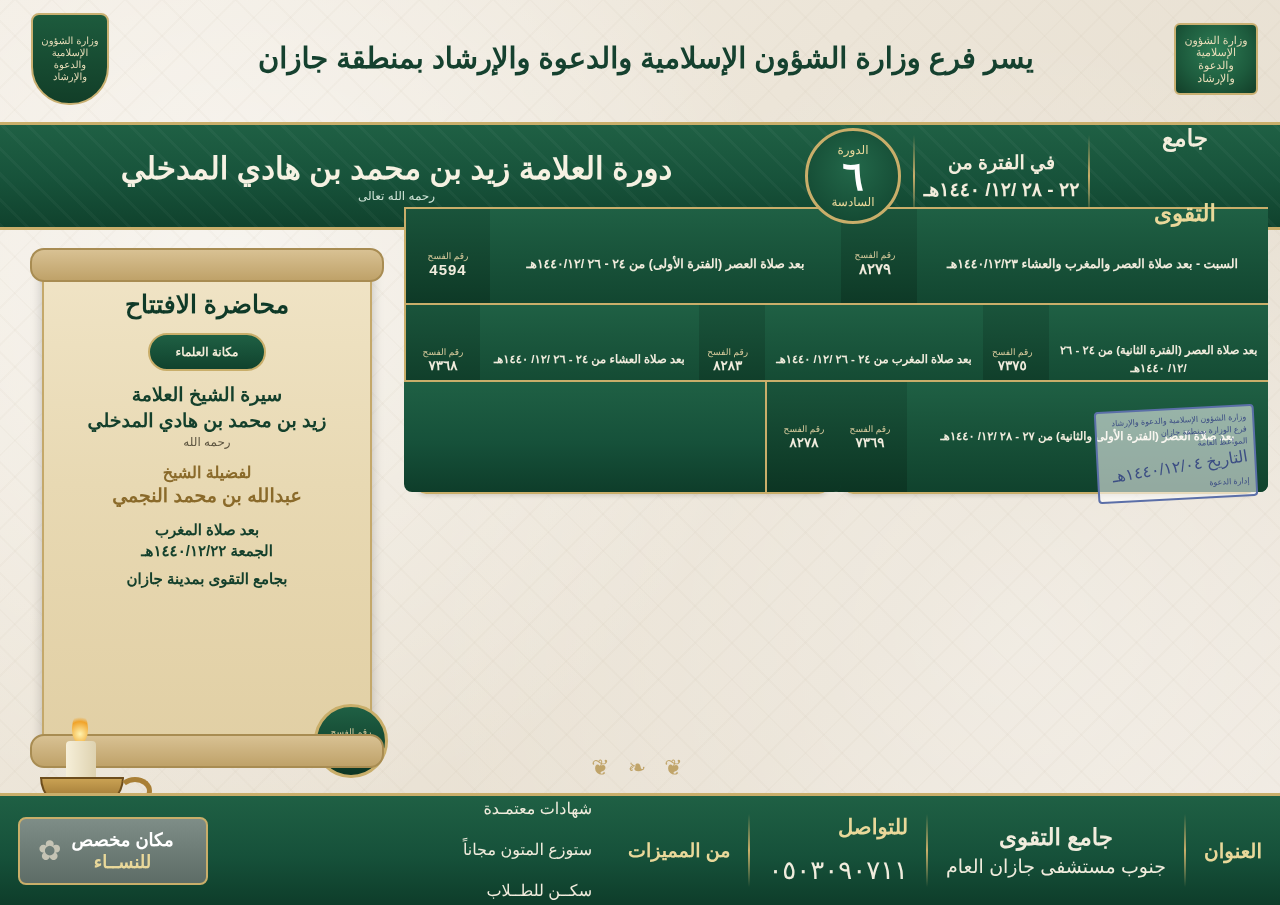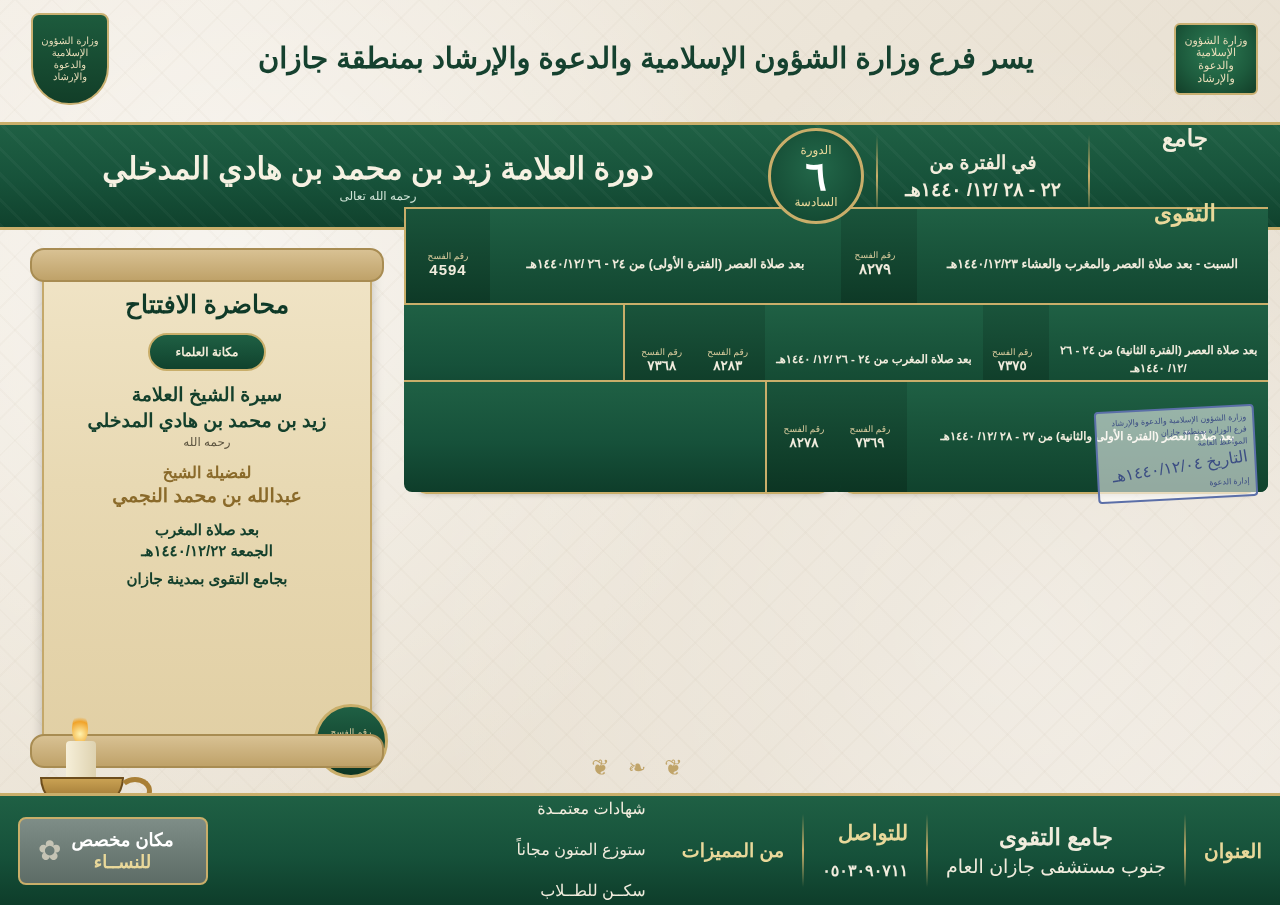--- a/index.html
+++ b/index.html
@@ -72,21 +72,21 @@
     background-image:repeating-linear-gradient(45deg, rgba(255,255,255,.03) 0 3px, transparent 3px 18px);
     pointer-events:none;
   }
   .band-cell{ display:flex; flex-direction:column; align-items:center; justify-content:center;
     color:#f3eddc; position:relative; z-index:2; }
   .sep{ width:2px; background:linear-gradient(180deg,rgba(201,174,106,0),#c9ae6a,rgba(201,174,106,0)); margin:10px 0; }
 
   .b-mosque{ width:190px;gap:48px; }
   .b-mosque .l1{ font-size:23px; font-weight:bold; }
   .b-mosque .l2{ font-size:23px; font-weight:bold; color:#e9d89a; }
-  .b-period{ width:210px; }
+  .b-period{ width:173px; }
   .b-period .l1{ font-size:19px; font-weight:bold; }
   .b-period .l2{ font-size:19px; font-weight:bold; margin-top:4px; }
   .b-round{ width:120px; }
   .round-badge{
     width:96px;height:96px;border-radius:50%;
     border:3px solid #c9ae6a;
     background:radial-gradient(circle at 50% 40%, #23684a, #10422d);
     display:flex;flex-direction:column;align-items:center;justify-content:center;
   }
   .round-badge .top{ font-size:12px;color:#e9d89a; }
@@ -231,21 +231,21 @@
   }
   .f-cell{ display:flex; flex-direction:column; justify-content:center; padding:0 18px; }
   .f-label{ font-size:20px; font-weight:bold; color:#e9d89a; }
   .f-sep{ width:2px; align-self:stretch; margin:18px 0;
     background:linear-gradient(180deg,rgba(201,174,106,0),#c9ae6a,rgba(201,174,106,0)); }
   .f-addr{ text-align:center; }
   .f-addr .l1{ font-size:23px; font-weight:bold; letter-spacing:3px; }
   .f-addr .l2{ font-size:19px; margin-top:4px; }
   .f-contact{ }
   .f-contact .l1{ font-size:21px; font-weight:bold; color:#e9d89a; }
-  .f-contact .l2{ font-size:16px; font-weight:bold; letter-spacing:2px; margin-top:16px; }
+  .f-contact .l2{ font-size:26px; font-weight:normal; letter-spacing:2px; margin-top:16px; }
   .f-feats{ text-align:right; font-size:16px; line-height:1.55;gap:16px; }
   .f-feats-label{ font-size:19px; font-weight:bold; color:#e9d89a; white-space:nowrap; }
   .f-women{
     margin-right:auto; margin-left:18px;
     background:linear-gradient(180deg,#7e8d87,#5d6c66);
     border:2px solid #c9ae6a; border-radius:8px;
     padding:10px 18px; text-align:center; min-width:190px;
     display:flex; align-items:center; gap:10px; justify-content:flex-end;
   }
   .f-women .txt .l1{ font-size:18px; font-weight:bold; color:#fff; }
@@ -338,20 +338,21 @@
           <div class="numbox">
             <div class="lbl">رقم الفسح</div>
             <div class="val">٨٢٨٣</div>
           </div>
         </div>
       </div>
       <div class="card c-small">
         <div class="title big-title">آيـات وأحكـام</div>
         <div class="sheikh">الشيخ / حسين بن يحيى معافا</div>
         <div class="footer">
+          <div class="timebox">بعد صلاة العشاء من ٢٤ - ٢٦ /١٢/ ١٤٤٠هـ</div>
           <div class="numbox">
             <div class="lbl">رقم الفسح</div>
             <div class="val">٧٣٦٨</div>
           </div>
         </div>
       </div>
     </div>
 
     <div class="row">
       <div class="card c-small">

